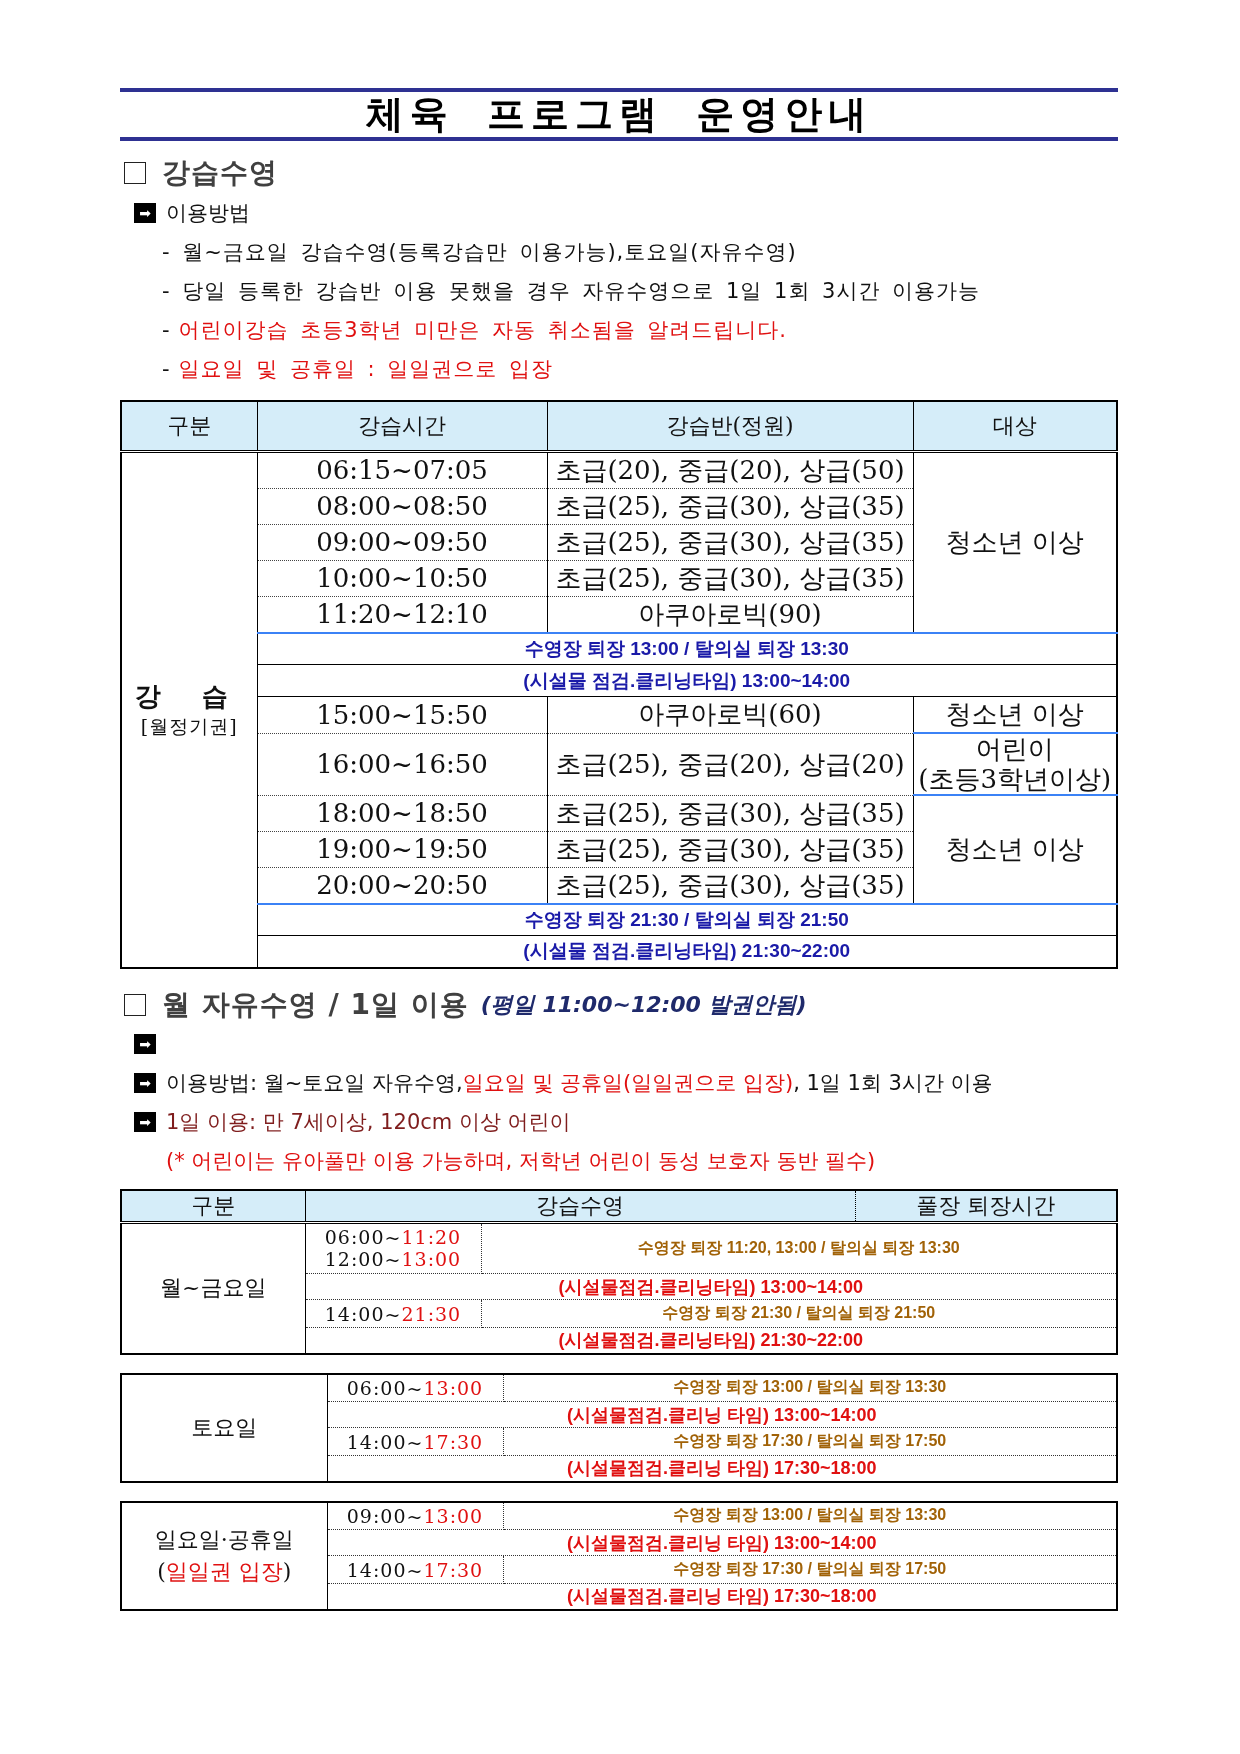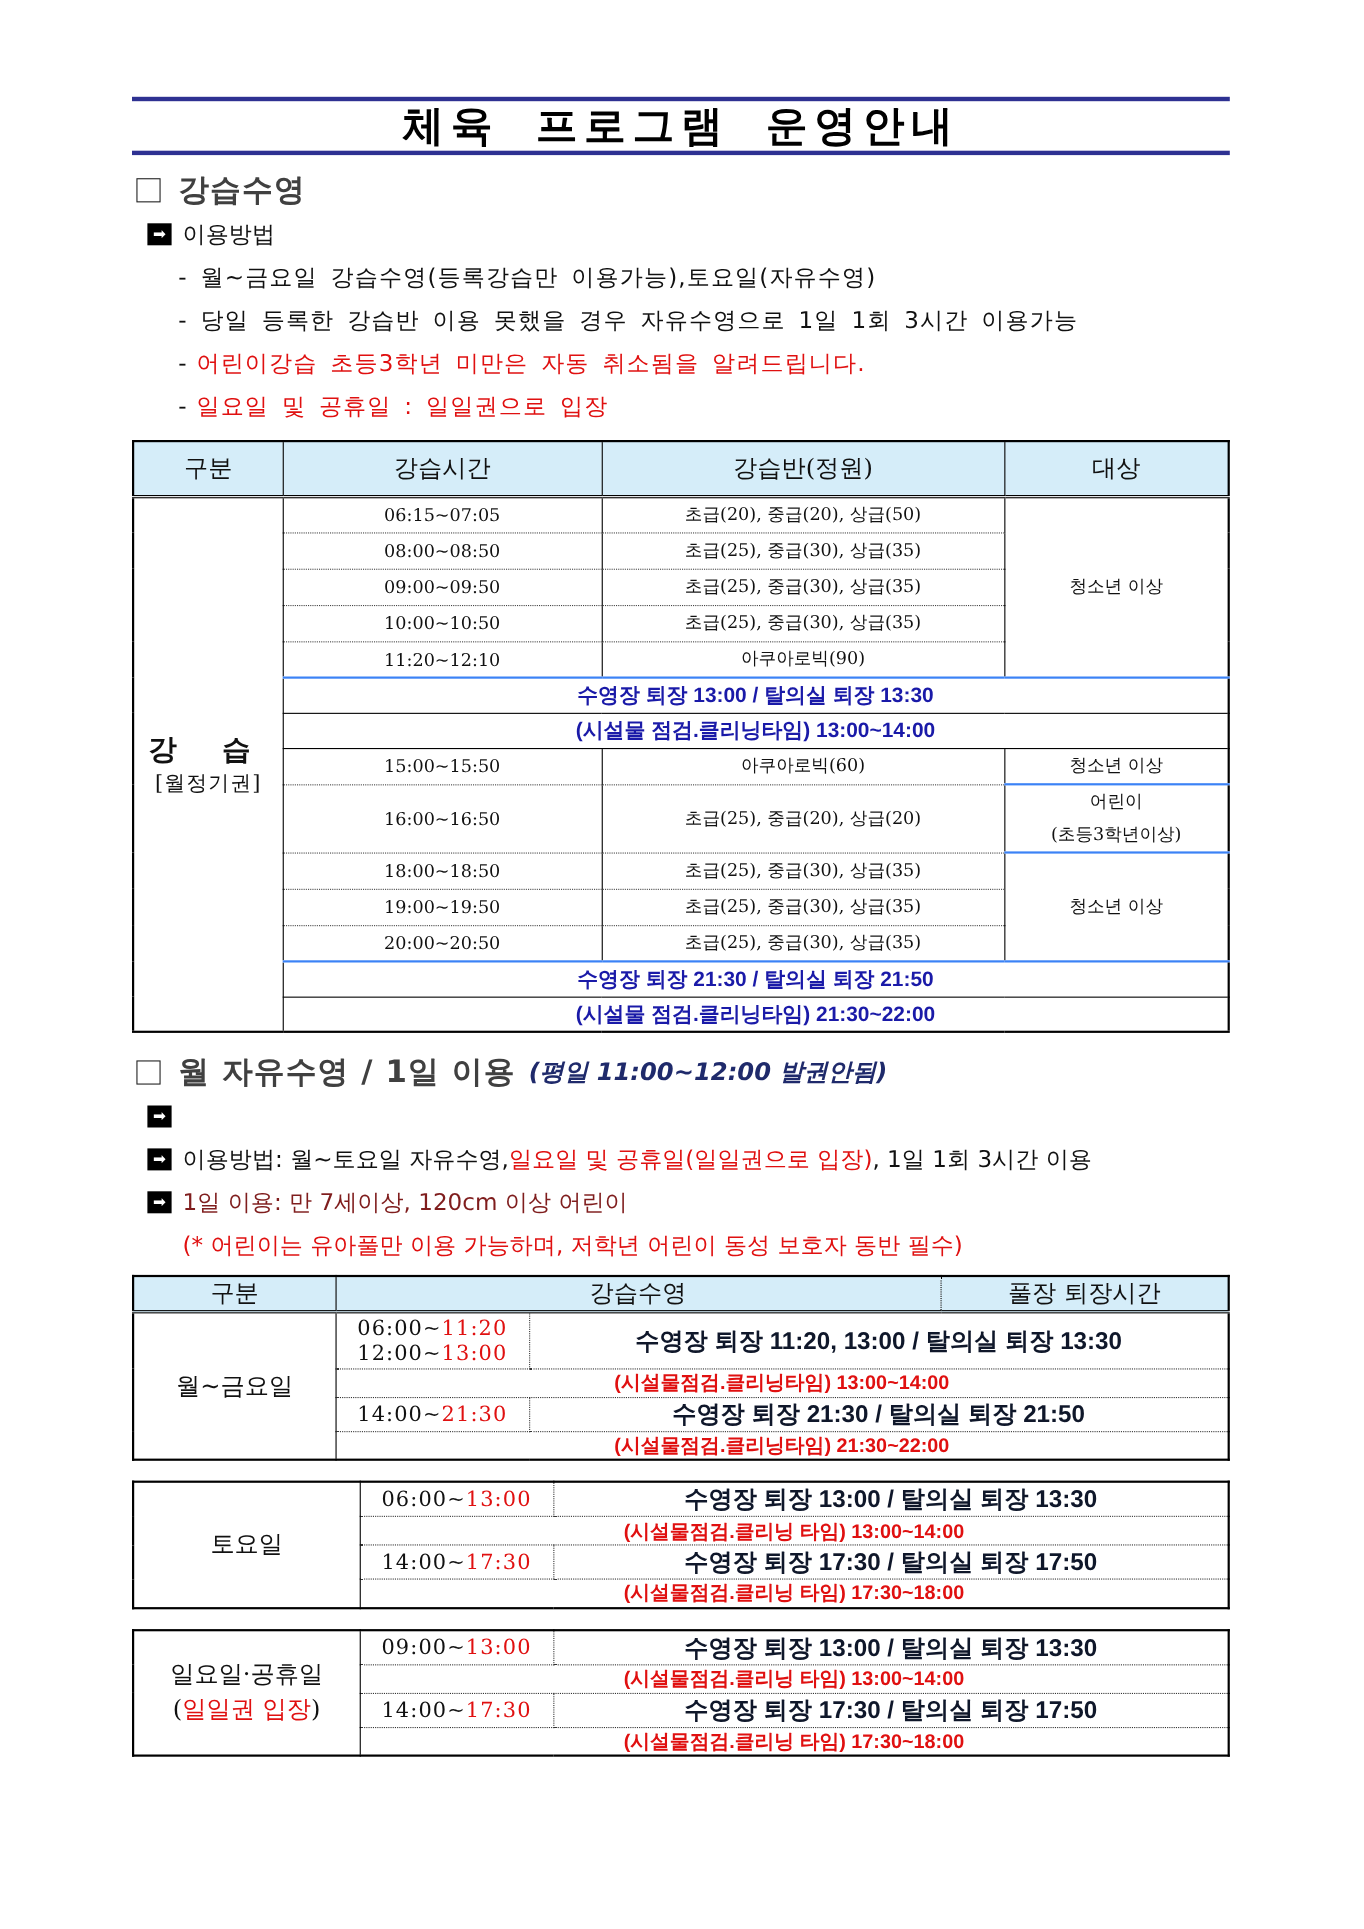--- a/index.html
+++ b/index.html
@@ -20,33 +20,33 @@
   .dash-row { height: 39px; display: flex; align-items: center; font-size: 21px; padding-left: 42px; letter-spacing: 1px; word-spacing: 4px; text-align: center; }
   .red { color: #e01010; }
   .blue { color: #7f1d1d; }
   .hl { background: #ffff00; }
   .ul { text-decoration: underline; }
   .it { font-style: italic; }
 
   table { border-collapse: collapse; width: 100%; font-family: "DejaVu Serif", serif; }
   .t1 { margin-top: 12px; border: 2px solid #000; }
   .t1 th { background: #d5edf9; font-weight: normal; font-size: 22px; height: 50px; border: 1px solid #000; border-bottom: 3px double #000; }
-  .t1 td { border-left: 1px solid #000; border-right: 1px solid #000; font-size: 16px; text-align: center; height: 33px; }
+  .t1 td { border-left: 1px solid #000; border-right: 1px solid #000; font-size: 26px; text-align: center; height: 33px; }
   .t1 tr.dot td.d { border-bottom: 1px dotted #444; }
   .t1 td.solid-b { border-bottom: 2px solid #3b82f6; }
   .t1 td.notice { font-family: "Liberation Sans", sans-serif; font-weight: bold; color: #1a1aa8; font-size: 19px; border: 1px solid #000; height: 32px; }
   .t1 td.cat { font-size: 26px; font-weight: bold; letter-spacing: 16px; vertical-align: middle; border-bottom: 2px solid #000; }
   .cat-sub { display: block; font-size: 19px; font-weight: normal; letter-spacing: 1px; }
 
   .t2 { margin-top: 12px; border: 2px solid #000; }
   .t2 th { background: #d5edf9; font-weight: normal; font-size: 22px; height: 30px; border-bottom: 3px double #000; border-right: 1px solid #000; }
   .t2 th.dotr { border-right: 1px dotted #000; }
   .t2 td { font-size: 19px; text-align: center; border-right: 1px solid #000; }
   .t2 td.time { border-right: 1px dotted #333; height: 28px; letter-spacing: 1px; }
-  .t2 td.exit { font-family: "Liberation Sans", sans-serif; font-weight: bold; color: #0f172a; font-size: 22px; }
+  .t2 td.exit { font-family: "Liberation Sans", sans-serif; font-weight: bold; color: #a16207; font-size: 16px; }
   .t2 td.clean { font-family: "Liberation Sans", sans-serif; font-weight: bold; color: #e01010; font-size: 18px; height: 26px; }
   .t2 tr.db td.cell { border-bottom: 1px dotted #333; }
   .t2 td.cat { font-size: 22px; border-right: 1px solid #000; width: 206px; }
   .sep { height: 18px; }
 </style>
 </head>
 <body>
 
 <div class="page">
 

